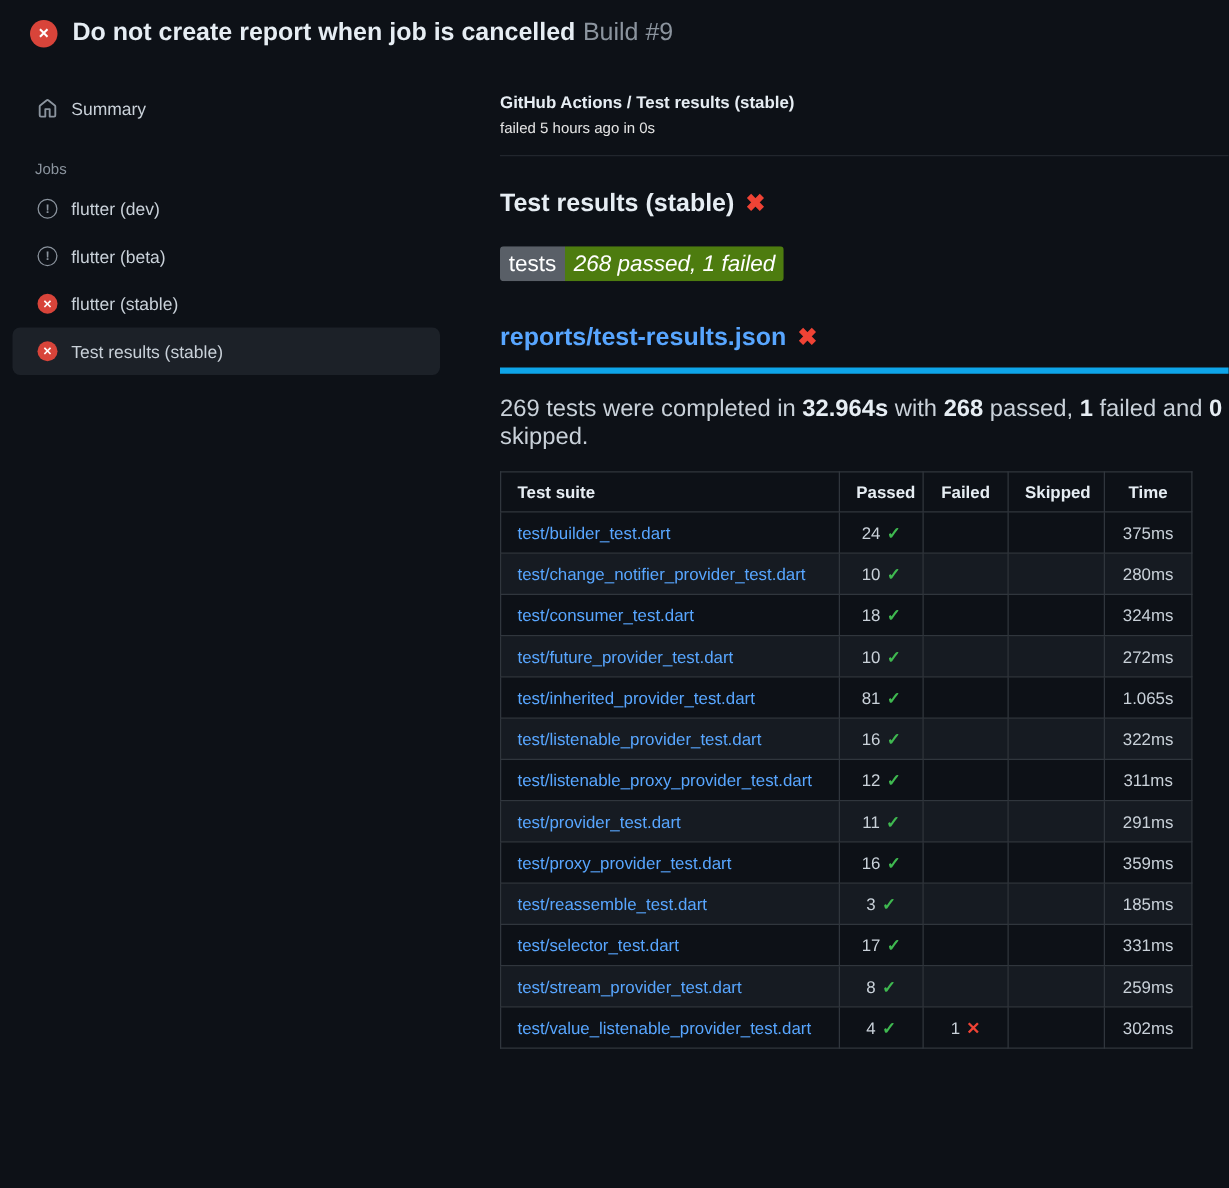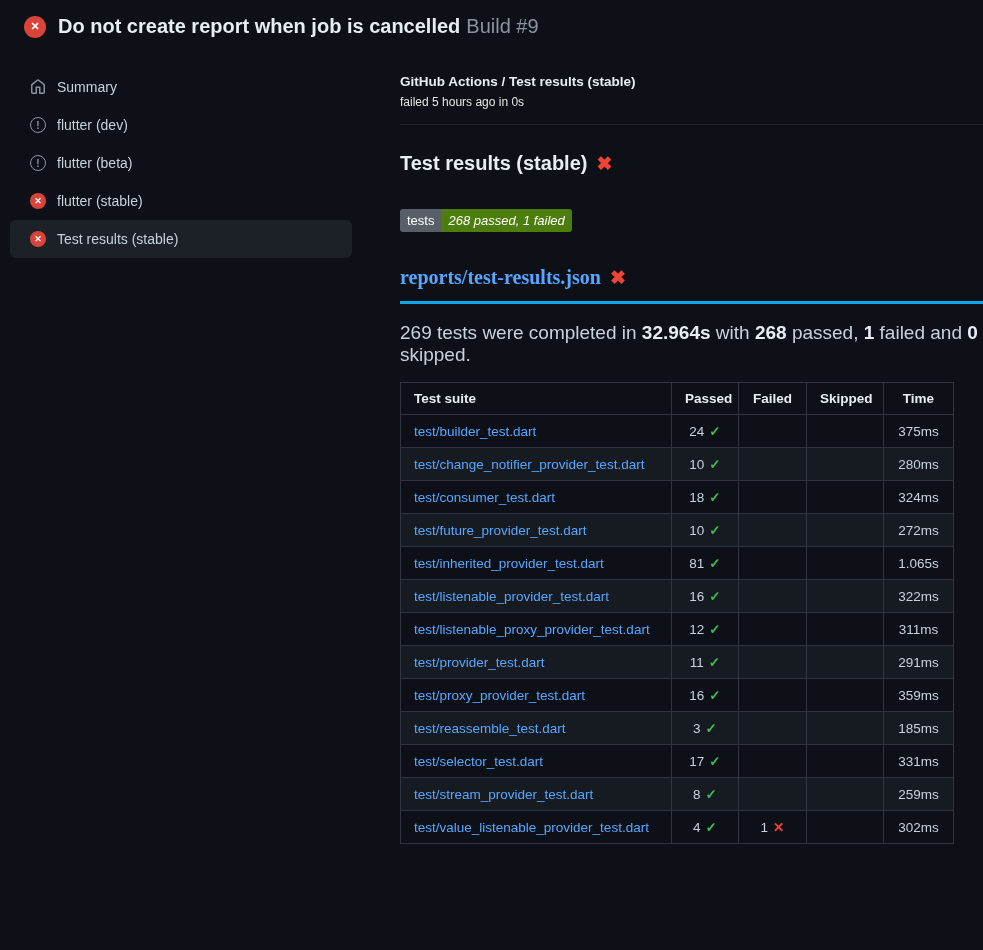--- a/index.html
+++ b/index.html
@@ -56,30 +56,30 @@
   .meta { font-size: 12px; color: #e5e5e5; margin-top: 6px; }
   .rule { border-bottom: 1px solid #21262d; margin-top: 15px; }
 
   h2.section-title {
     margin-top: 27px; font-size: 20px; font-weight: 700; color: #e6edf3;
     display: flex; align-items: center; gap: 9px;
   }
   .x-mark { color: #ef4335; font-weight: 700; font-size: 19px; line-height: 1; }
 
   .badge {
-    display: inline-flex; margin-top: 34px; font-size: 13px;
+    display: inline-flex; margin-top: 22px; font-size: 18px;
     border-radius: 3px; overflow: hidden; line-height: 1;
   }
   .badge .k { background: #595f67; color: #fff; padding: 5px 7px; }
   .badge .v { background: #4d7c0f; color: #fff; padding: 5px 7px; font-style: italic; }
 
   h2.report-title {
-    margin-top: 34px; padding-bottom: 12px; border-bottom: 3px solid #0ea5e9;
+    margin-top: 34px; padding-bottom: 12px; border-bottom: 5px solid #0ea5e9;
     font-size: 20px; font-weight: 700;
-    display: flex; align-items: center; gap: 9px; font-family: Liberation Serif, serif;
+    display: flex; align-items: center; gap: 9px;
   }
   h2.report-title a { color: #58a6ff; }
 
   .summary-line { margin-top: 18px; font-size: 19px; color: #c9d1d9; }
   .summary-line .b { font-weight: 700; color: #e6edf3; }
 
   
   table.results {
     margin-top: 16px; border-collapse: collapse;
     width: 553px; table-layout: fixed; font-size: 13.5px;
@@ -114,20 +114,21 @@
   <aside class="sidebar">
     <div class="side-item">
       <span class="home-icon">
           <svg viewBox="0 0 16 16">
             <path d="M8.156 1.835a.25.25 0 0 0-.312 0l-5.25 4.2a.25.25 0 0 0-.094.196v7.019c0 .138.112.25.25.25H5.5V8.25a.75.75 0 0 1 .75-.75h3.5a.75.75 0 0 1 .75.75v5.25h2.75a.25.25 0 0 0 .25-.25V6.23a.25.25 0 0 0-.094-.195ZM6.906.664a1.75 1.75 0 0 1 2.187 0l5.25 4.2c.415.332.657.835.657 1.367v7.019A1.75 1.75 0 0 1 13.25 15h-3.5a.75.75 0 0 1-.75-.75V9H7v5.25a.75.75 0 0 1-.75.75h-3.5A1.75 1.75 0 0 1 1 13.25V6.23c0-.531.242-1.034.657-1.366Z"></path>
           </svg>
         </span>
       <span>Summary</span>
     </div>
 
+    <div class="jobs-label">Jobs</div>
 
     <nav>
       <div class="side-item">
         <span class="cancel-circle">!</span>
         <span>flutter (dev)</span>
       </div>
       <div class="side-item">
         <span class="cancel-circle">!</span>
         <span>flutter (beta)</span>
       </div>

